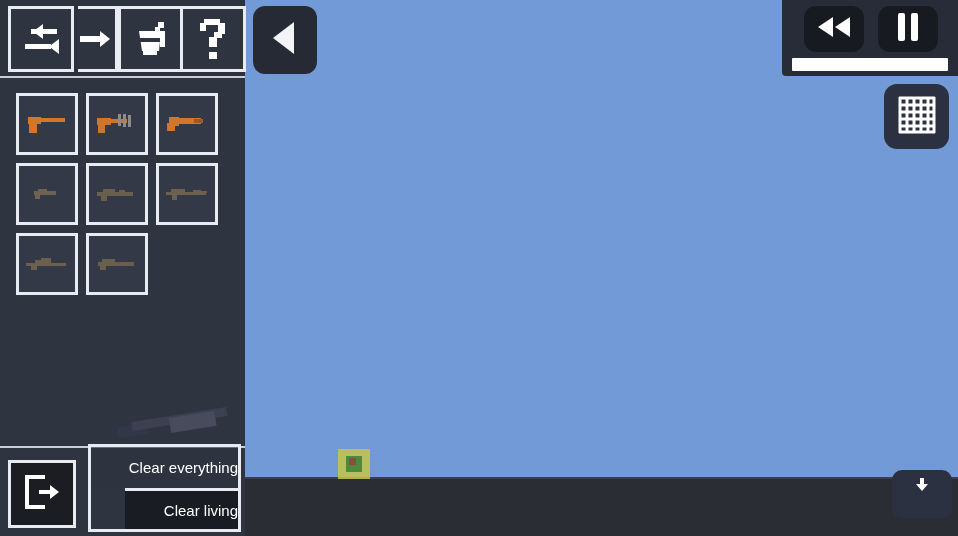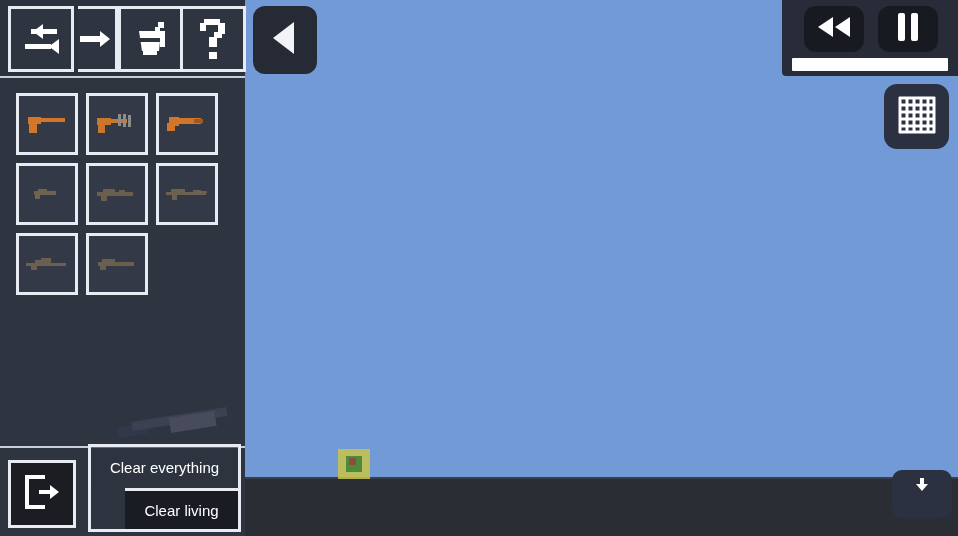--- a/index.html
+++ b/index.html
@@ -116,21 +116,21 @@
     background:#1b1d22;
     display:flex; align-items:center; justify-content:center;
     cursor:pointer;
   }
   .clear-stack {
     position:absolute; left:88px; bottom:4px; width:153px;
     border:3px solid #e8ecf2;
   }
   .clear-btn {
     height:41px;
-    display:flex; align-items:center; justify-content:center;
+    display:flex; align-items:center; justify-content:flex-end;
     color:#ffffff; font-size:15px; cursor:pointer;
   }
   .clear-btn.top { background:rgba(46,52,64,.62); }
   .clear-btn.sep { border-top:3px solid #e8ecf2; }
   .clear-btn.bot { background:rgba(24,26,31,.92);margin-left:34px; }
 
   
   .back-btn {
     position:absolute; left:253px; top:6px; width:64px; height:68px;
     background:#262a35; border-radius:12px;

